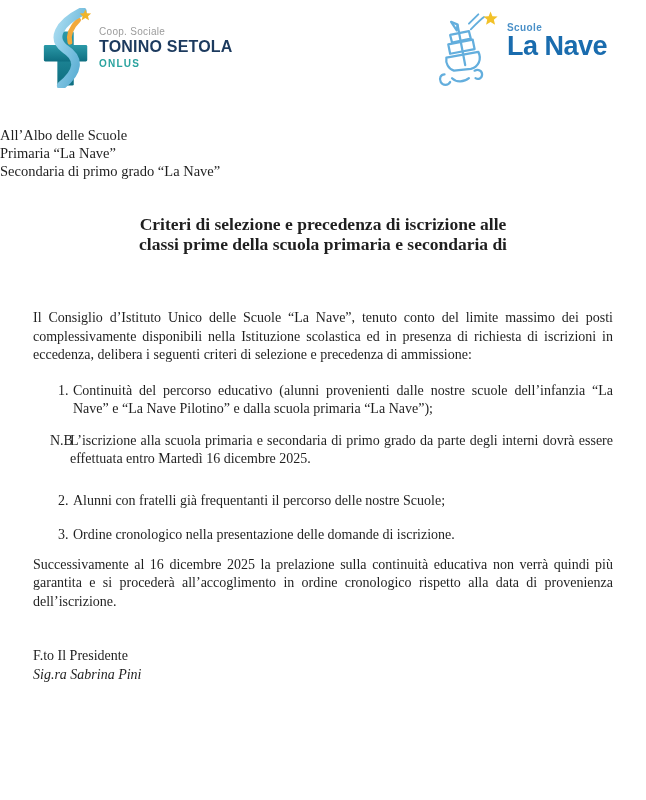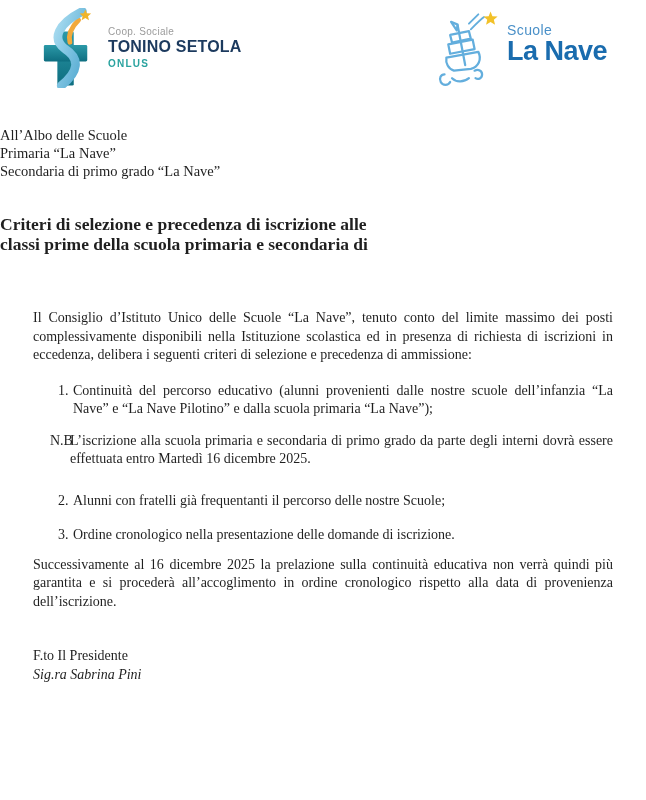--- a/index.html
+++ b/index.html
@@ -7,37 +7,37 @@
     position:relative;
     width:646px;height:800px;
     background:#ffffff;
     font-family:"Liberation Serif",serif;
     color:#1f1f1f;
     overflow:hidden;
   }
   
   .header{position:relative;height:100px;}
   .logo-left{position:absolute;left:40px;top:8px;display:flex;align-items:flex-start;}
-  .logo-left-text{margin-left:14px;margin-top:18px;font-family:"Liberation Sans",sans-serif;}
+  .logo-left-text{margin-left:5px;margin-top:18px;font-family:"Liberation Sans",sans-serif;}
   .coop-tagline{font-size:10px;color:#9b9b9b;letter-spacing:.3px;}
   .coop-name{font-size:16px;font-weight:bold;color:#1c3a5e;letter-spacing:.2px;margin-top:1px;}
   .coop-suffix{font-size:10px;font-weight:bold;color:#2aa39f;letter-spacing:1.2px;margin-top:2px;}
   .logo-right{position:absolute;left:437px;top:10px;display:flex;align-items:flex-start;}
   .logo-right-text{margin-left:8px;margin-top:12px;font-family:"Liberation Sans",sans-serif;}
-  .nave-tagline{font-size:14px;font-weight:normal;color:#4a90c8;letter-spacing:.4px;}
+  .nave-tagline{font-size:10px;font-weight:bold;color:#4a90c8;letter-spacing:.4px;}
   .nave-name{font-size:27px;font-weight:bold;color:#1a6cae;line-height:1.0;letter-spacing:-0.5px;}
   
   .recipient{
     margin:26px 33px 0 0;
     text-align:left;
     font-size:14.5px;line-height:18px;
   }
   .doc-title{
     margin-top:34px;
-    text-align:left;
+    text-align:center;
     font-weight:bold;
     font-size:17.5px;line-height:20px;
   }
   .para{
     margin-left:33px;margin-right:33px;
     font-size:14px;line-height:18.5px;
     text-align:justify;
   }
   .intro{margin-top:55px;}
   .list-item{display:flex;margin:17px 33px 0 58px;font-size:14px;line-height:18.5px;}

